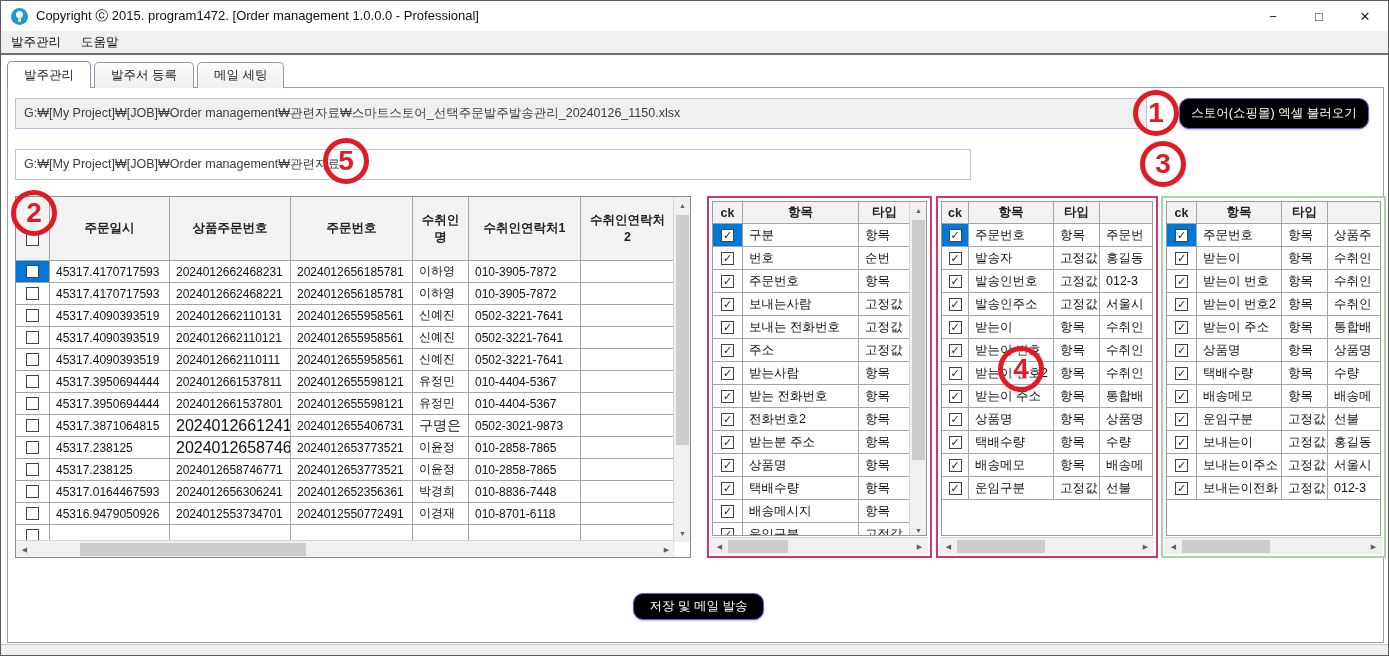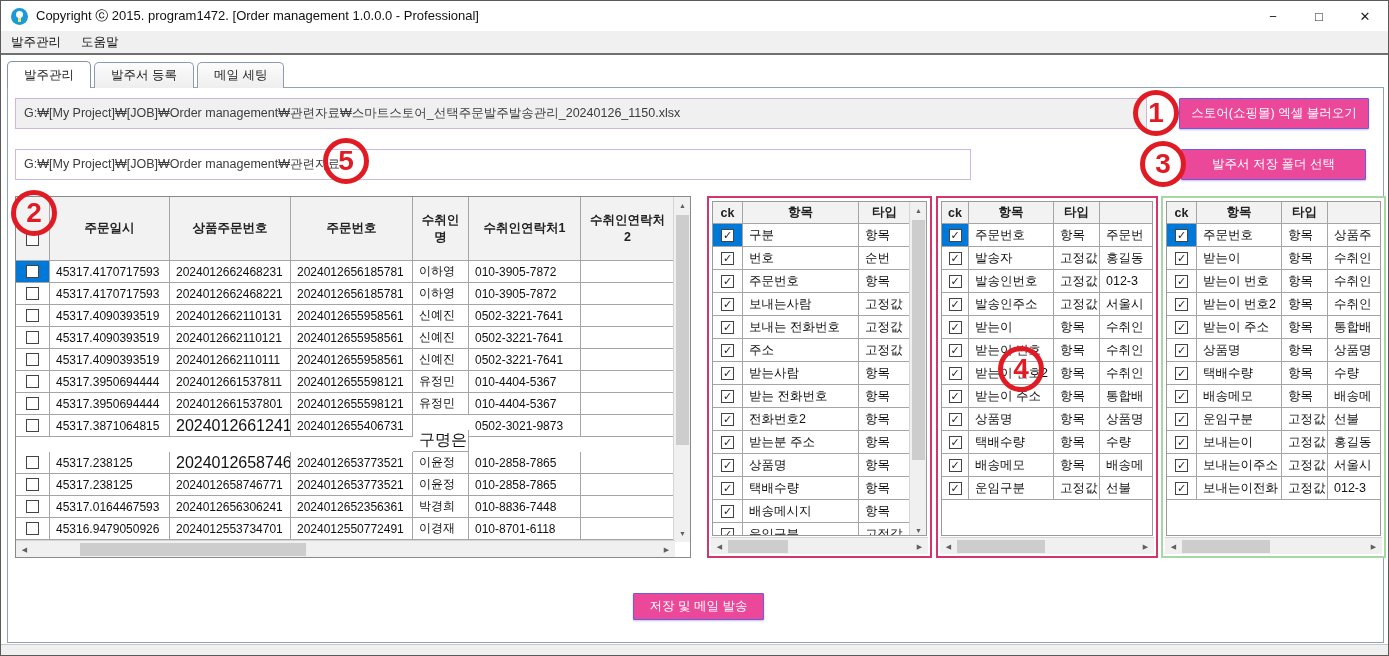--- a/index.html
+++ b/index.html
@@ -19,21 +19,21 @@
   
   .tabstrip{position:absolute;left:6px;top:60px;height:27px;display:flex;align-items:flex-end;z-index:3;}
   .tab{position:relative;height:26px;padding:0 16px;display:flex;align-items:center;font-size:12.5px;color:#222;
        background:linear-gradient(#fcfcfc,#eeeeee);border:1px solid #8f9bb0;border-bottom:none;border-radius:5px 5px 0 0;margin-right:3px;cursor:pointer;}
   .tab.active{background:#ffffff;height:27px;z-index:4;border-color:#7f93ad;}
   
   .page{position:absolute;left:6px;top:86px;width:1377px;height:556px;background:#ffffff;border:1px solid #8fa3b8;}
   .textbox{position:absolute;height:31px;border:1px solid #c9b9e4;background:#ffffff;font-size:12.5px;color:#3c3c3c;
            display:flex;align-items:center;padding:0 8px;white-space:nowrap;overflow:hidden;}
   .textbox.readonly{background:#f0f0f0;}
-  .btn{position:absolute;background:#ec4899;border:1px solid #6e5ce0;border-radius:1px;color:#ffffff;font-size:12.5px;
+  .btn{position:absolute;background:#000000;border:1px solid #6e5ce0;border-radius:10px;color:#ffffff;font-size:12.5px;
        display:flex;align-items:center;justify-content:center;cursor:pointer;box-shadow:0 1px 2px rgba(90,70,200,.35);}
   
   .grid-shell{position:absolute;background:#ffffff;border:1px solid #8a8a8a;overflow:hidden;}
   .panel{position:absolute;background:#ffffff;}
   .panel.pink{border:2px solid #d5366a;}
   .panel.green{border:2px solid #a8d8a2;}
   .pgrid{position:absolute;left:3px;top:3px;right:3px;bottom:20px;overflow:hidden;border:1px solid #9a9a9a;background:#fff;}
   .grow{display:flex;width:max-content;}
   .gcell{border-right:1px solid #a5a5a5;border-bottom:1px solid #a5a5a5;padding:0 6px;font-size:12.5px;color:#111;
          display:flex;align-items:center;overflow:hidden;white-space:nowrap;flex:0 0 auto;background:#fff;}
@@ -82,21 +82,20 @@
   <div class="page"></div>
 
   <div class="textbox readonly" style="left:14px;top:97px;width:1132px;">
     <span>G:₩[My Project]₩[JOB]₩Order management₩관련자료₩스마트스토어_선택주문발주발송관리_20240126_1150.xlsx</span>
   </div>
   <div class="textbox" style="left:14px;top:148px;width:956px;">
     <span>G:₩[My Project]₩[JOB]₩Order management₩관련자료</span>
   </div>
 
   <div class="btn" style="left:1178px;top:97px;width:190px;height:31px;">스토어(쇼핑몰) 엑셀 불러오기</div>
-  <div class="btn" style="left:1180px;top:148px;width:185px;height:31px;">발주서 저장 폴더 선택</div>
   <div class="btn" style="left:632px;top:592px;width:131px;height:27px;">저장 및 메일 발송</div>
 
   <div class="grid-shell" id="order-grid" style="left:14px;top:195px;width:676px;height:362px;">
       <div style="position: absolute; inset: 0px 17px 17px 0px; overflow: hidden;">
         <div class="grow">
           <div class="gcell head" style="width: 34px; height: 64px; align-items: flex-end; padding-bottom: 14px;">
             <span class="cb"></span>
           </div>
           <div class="gcell head" style="width: 120px; height: 64px; white-space: normal; text-align: center; line-height: 1.35;">주문일시</div>
           <div class="gcell head" style="width: 121px; height: 64px; white-space: normal; text-align: center; line-height: 1.35;">상품주문번호</div>
@@ -182,21 +181,21 @@
           <div class="gcell" style="width: 112px; height: 22px; font-size: 12px;">010-4404-5367</div>
           <div class="gcell" style="width: 94px; height: 22px; font-size: 12px;"></div>
         </div>
         <div class="grow">
           <div class="gcell" style="width: 34px; height: 22px; justify-content: center; padding: 0px;">
             <span class="cb"></span>
           </div>
           <div class="gcell" style="width: 120px; height: 22px; font-size: 12px;">45317.3871064815</div>
           <div class="gcell" style="width: 121px; height: 22px; font-size: 16px;">2024012661241291</div>
           <div class="gcell" style="width: 122px; height: 22px; font-size: 12px;">2024012655406731</div>
-          <div class="gcell" style="width: 56px; height: 22px; font-size: 16px; margin-top: 15px;">구명은</div>
+          <div class="gcell" style="width: 56px; height: 22px; font-size: 14px;">구명은</div>
           <div class="gcell" style="width: 112px; height: 22px; font-size: 12px;">0502-3021-9873</div>
           <div class="gcell" style="width: 94px; height: 22px; font-size: 12px;"></div>
         </div>
         <div class="grow">
           <div class="gcell" style="width: 34px; height: 22px; justify-content: center; padding: 0px;">
             <span class="cb"></span>
           </div>
           <div class="gcell" style="width: 120px; height: 22px; font-size: 12px;">45317.238125</div>
           <div class="gcell" style="width: 121px; height: 22px; font-size: 16px;">2024012658746781</div>
           <div class="gcell" style="width: 122px; height: 22px; font-size: 12px;">2024012653773521</div>

